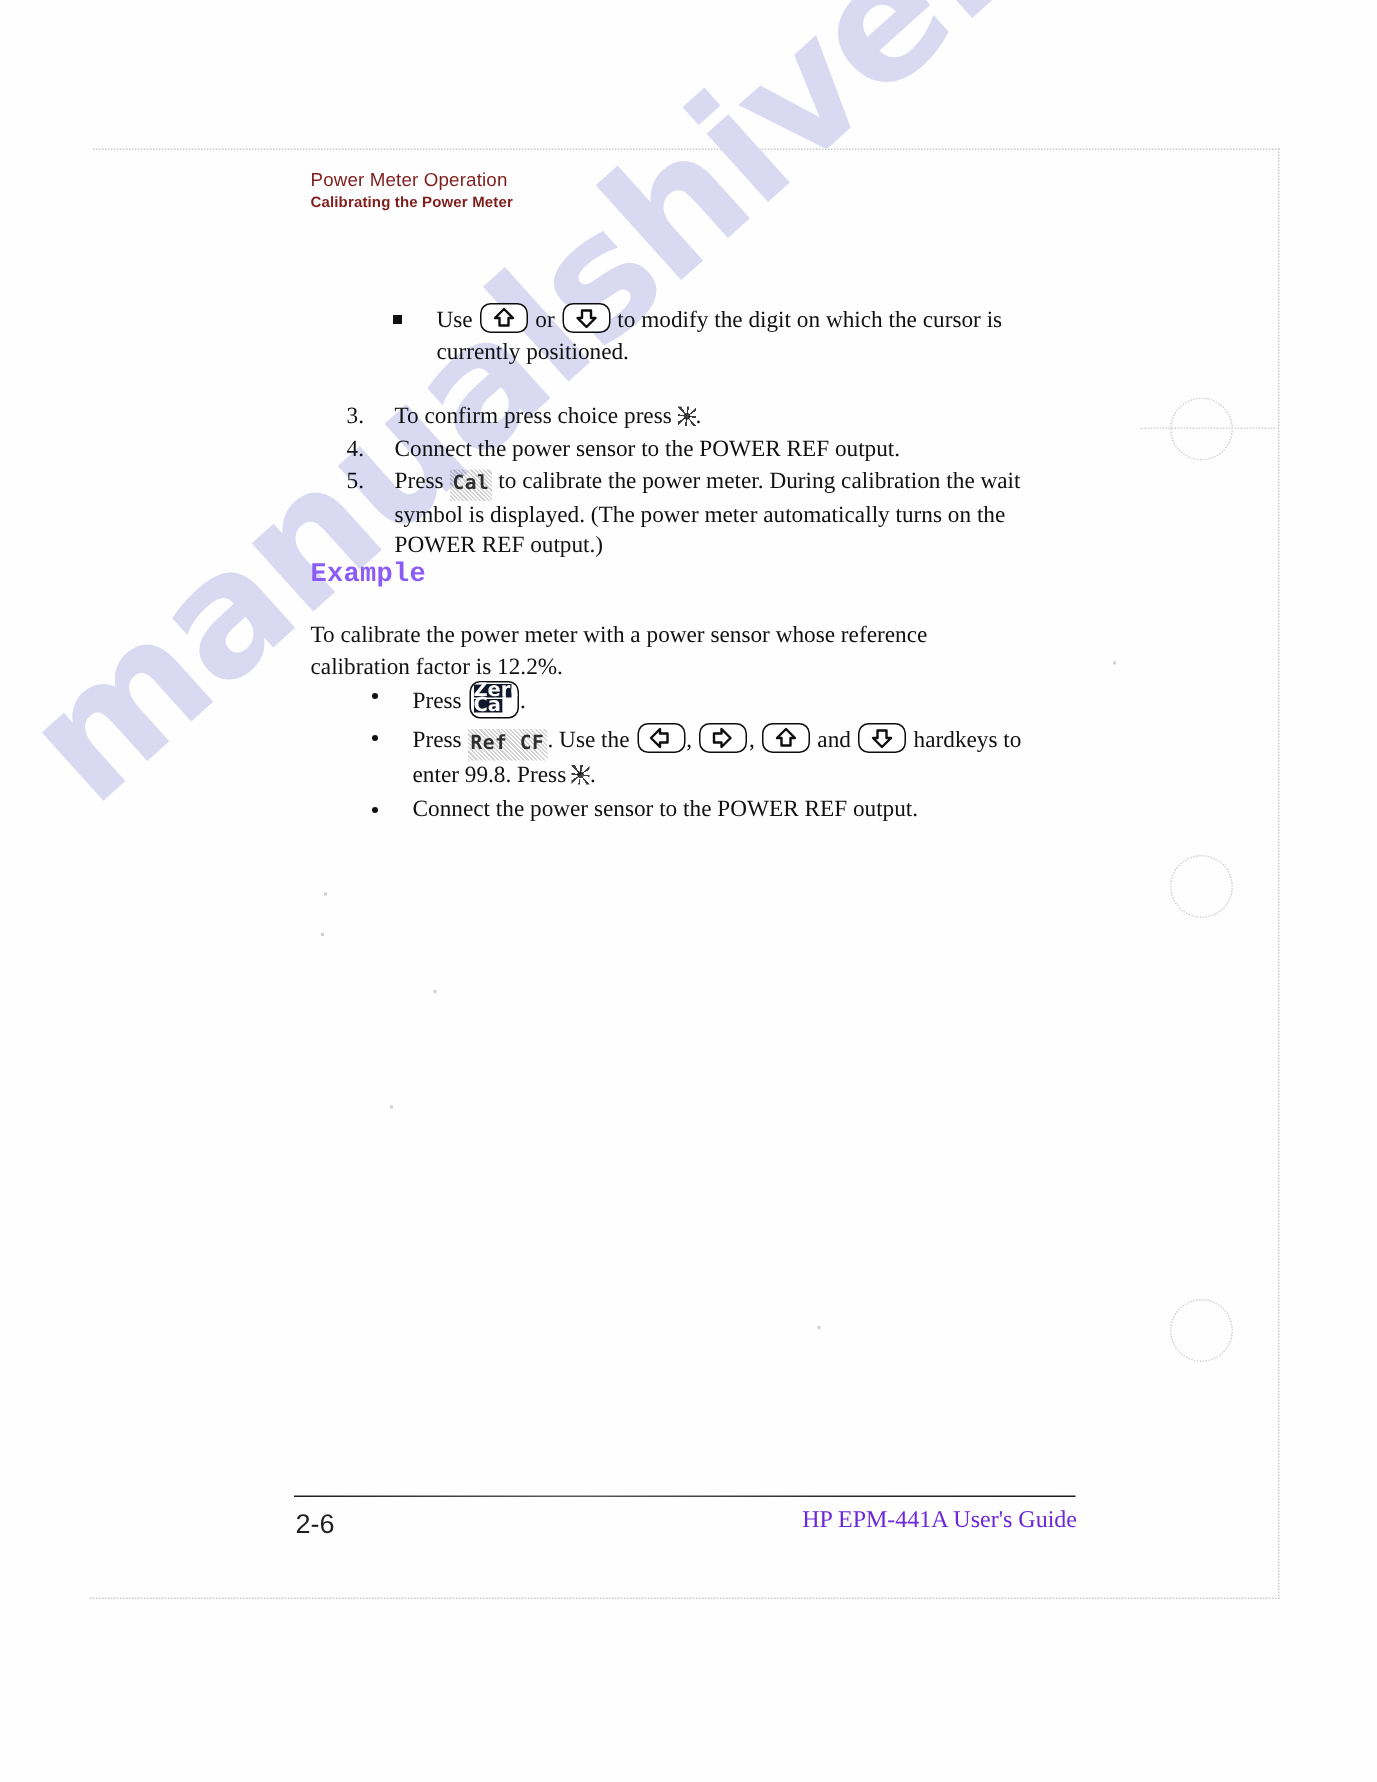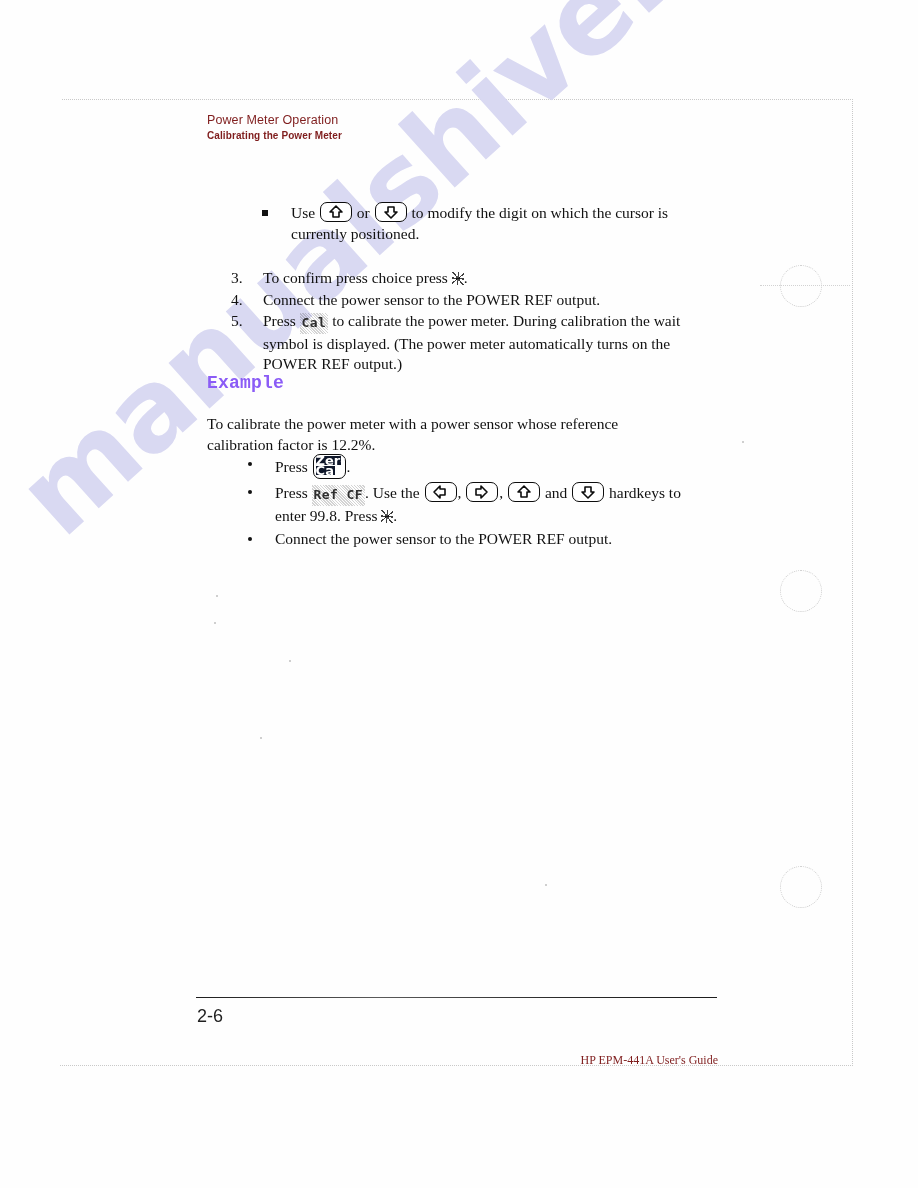--- a/index.html
+++ b/index.html
@@ -282,24 +282,23 @@
     top: 1006px;
     font-family: "Liberation Sans", sans-serif;
     font-size: 18px;
     color: #1f1f1f;
   }
   #footer-guide {
     position: absolute;
     right: 200px;
     top: 1005px;
     font-family: "Liberation Serif", serif;
-    font-size: 12px;
-    color: #7f1d1d;
+    font-size: 16px;
+    color: #6d28d9;
     white-space: nowrap;
-    margin-top: 48px;
   }
 
   
   .speck {
     position: absolute;
     background: #cfcfcf;
     width: 2px;
     height: 2px;
   }
 </style>

